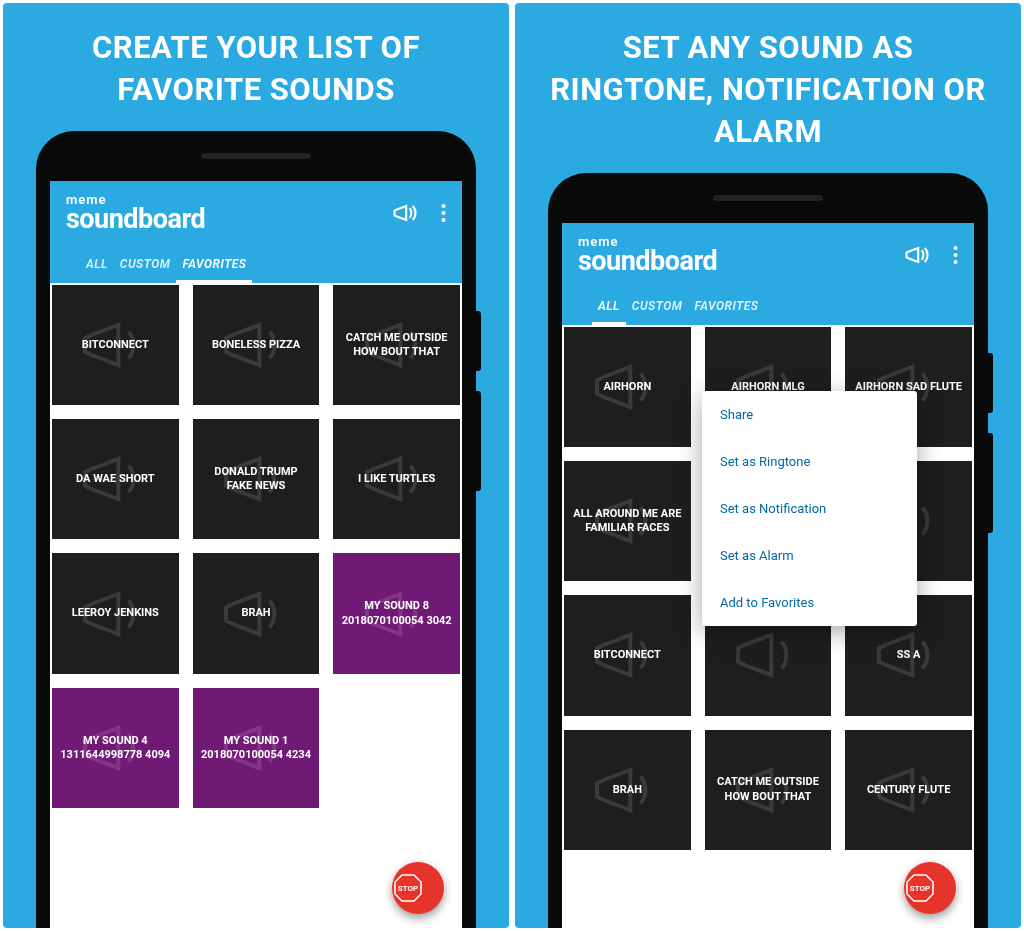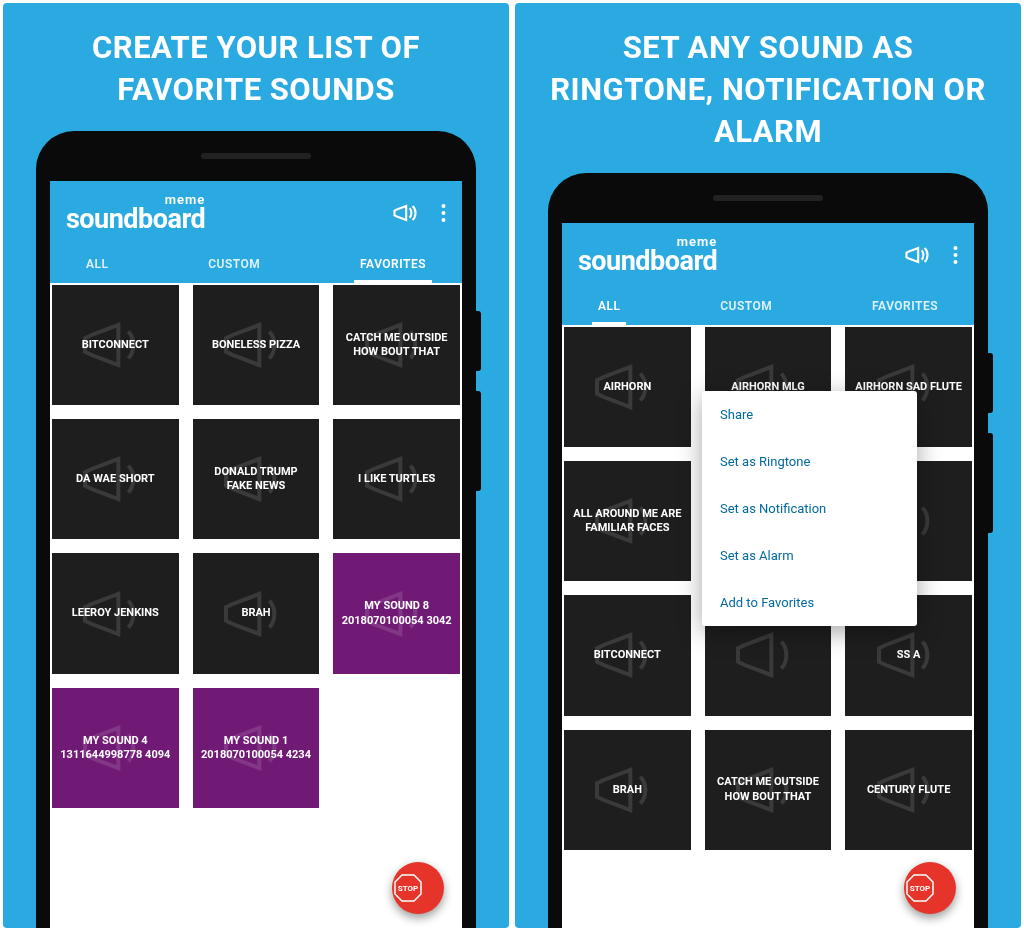--- a/index.html
+++ b/index.html
@@ -78,28 +78,29 @@
       background: #2baae2;
       padding: 12px 16px 0;
     }
     .header-top {
       display: flex;
       align-items: center;
       justify-content: space-between;
       padding-bottom: 12px;
     }
     .logo { display: flex; flex-direction: column; line-height: 1; }
-    .logo-top { color: #fff; font-size: 13px; font-weight: 600; letter-spacing: 1px; text-align: right; }
+    .logo-top { color: #fff; font-size: 13px; font-weight: 600; letter-spacing: 1px; }
     .logo-bottom { color: #fff; font-size: 27px; font-weight: 700; letter-spacing: -0.5px; }
     .header-icons { display: flex; align-items: center; gap: 22px; }
     .icon-btn { color: #fff; display: flex; align-items: center; justify-content: center; }
     .tabs {
       display: flex;
-      justify-content: space-between;
+      justify-content: flex-start;
       padding: 0 14px;
+      font-style: italic;
     }
     .tab {
       color: #fff;
       font-size: 12px;
       font-weight: 600;
       padding: 12px 6px;
       letter-spacing: 0.5px;
       position: relative;
       opacity: 0.85;
     }

